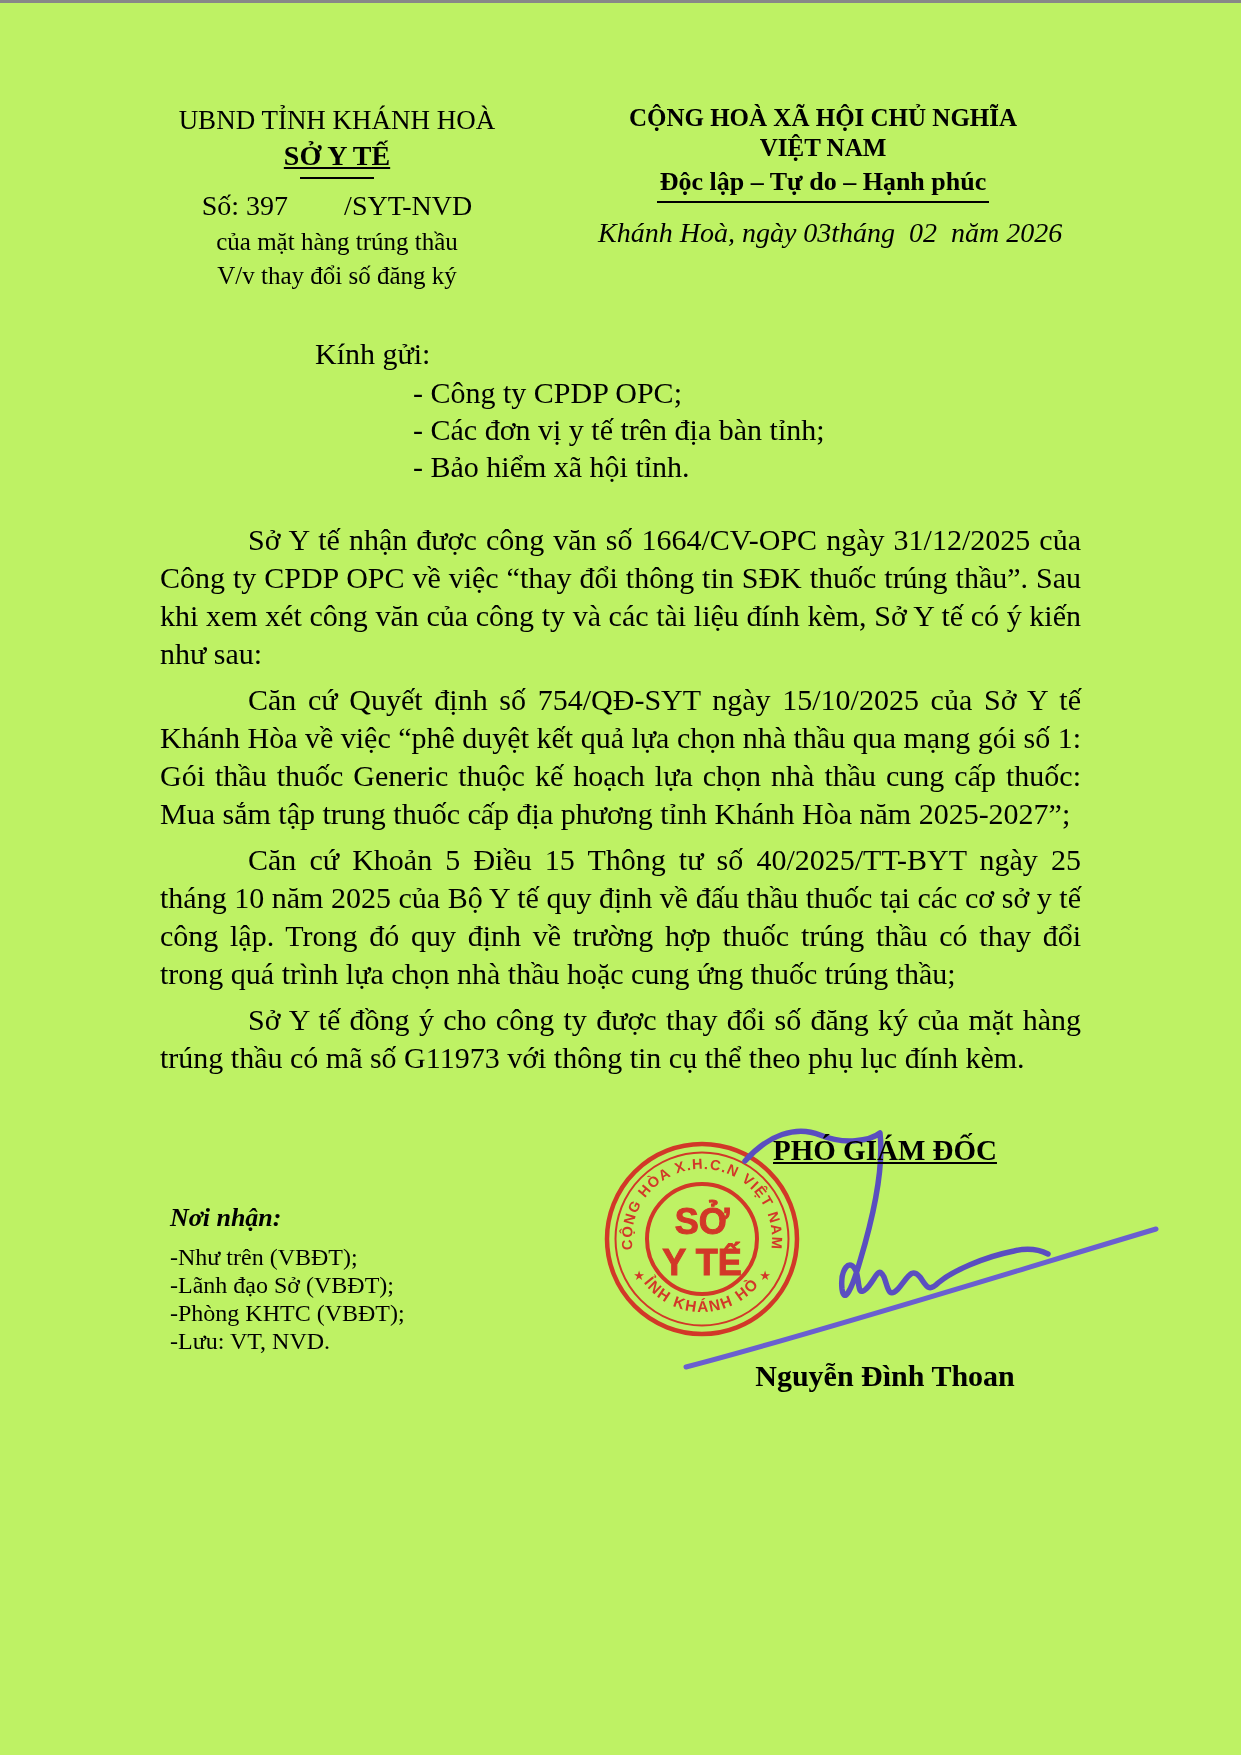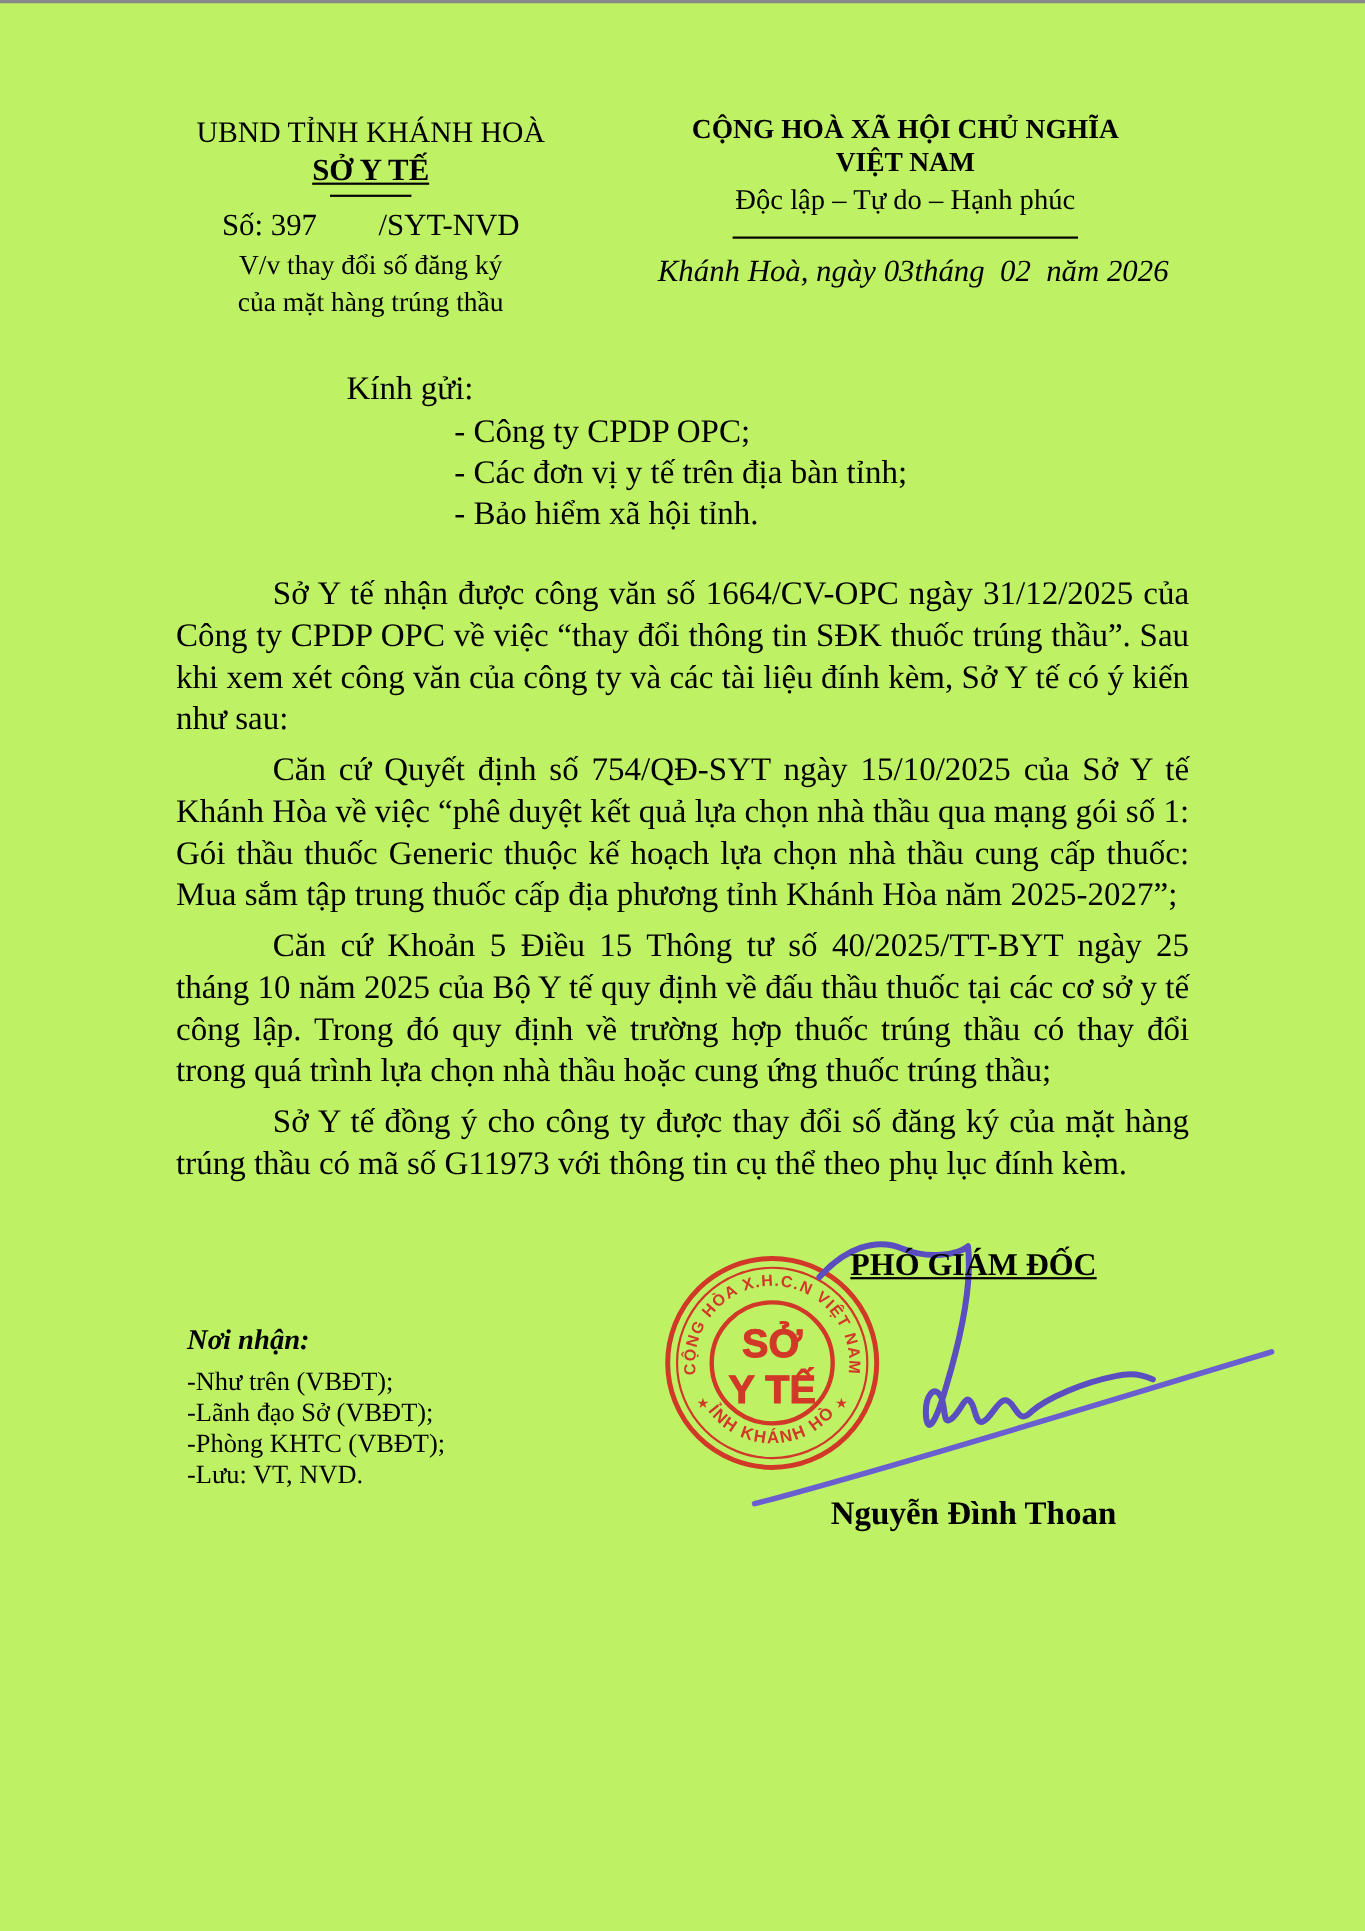--- a/index.html
+++ b/index.html
@@ -20,22 +20,22 @@
   .hdr-left .org{font-weight:bold;font-size:28px;margin-top:2px;text-decoration:underline;}
   .hdr-left .org-rule{width:74px;border-top:2px solid #000;margin:4px auto 10px auto;height:0;}
   .hdr-left .doc-no{font-size:28px;white-space:pre;}
   .hdr-left .subject{font-size:25px;line-height:30px;margin-top:4px;}
   .hdr-right{
     position:absolute;left:598px;top:100px;width:450px;
     text-align:center;
   }
   .hdr-right .nation{font-weight:bold;font-size:25px;line-height:30px;}
   .hdr-right .motto{
-    display:inline-block;font-weight:normal;font-size:26px;
-    padding:2px 3px 18px 3px;border-bottom:2.5px solid #000;margin-top:2px;
+    display:inline-block;font-weight:bold;font-size:26px;
+    padding:2px 3px 4px 3px;border-bottom:2.5px solid #000;margin-top:2px;
   }
   .hdr-right .dateline{font-style:italic;font-size:28px;margin-top:14px;white-space:pre;}
   
   .kinhgui-label{position:absolute;left:315px;top:334px;font-size:30px;}
   .kinhgui-list{position:absolute;left:413px;top:371px;font-size:30px;line-height:37px;}
   
   .body-text{
     position:absolute;left:160px;top:518px;width:921px;
     font-size:30px;line-height:38px;text-align:justify;
   }
@@ -59,22 +59,22 @@
 </head>
 <body>
 
 <div class="page">
 
   <div class="hdr-left">
     <div>UBND TỈNH KHÁNH HOÀ</div>
     <div class="org">SỞ Y TẾ</div>
     <div class="org-rule"></div>
     <div class="doc-no">Số: 397        /SYT-NVD</div>
+    <div class="subject">của mặt hàng trúng thầu</div>
     <div class="subject">V/v thay đổi số đăng ký</div>
-    <div class="subject">của mặt hàng trúng thầu</div>
   </div>
 
   <div class="hdr-right">
     <div class="nation">CỘNG HOÀ XÃ HỘI CHỦ NGHĨA VIỆT NAM</div>
     <div><span class="motto">Độc lập – Tự do – Hạnh phúc</span></div>
     <div class="dateline">Khánh Hoà, ngày 03tháng  02  năm 2026</div>
   </div>
 
   <div class="kinhgui-label">Kính gửi:</div>
   <div class="kinhgui-list">

